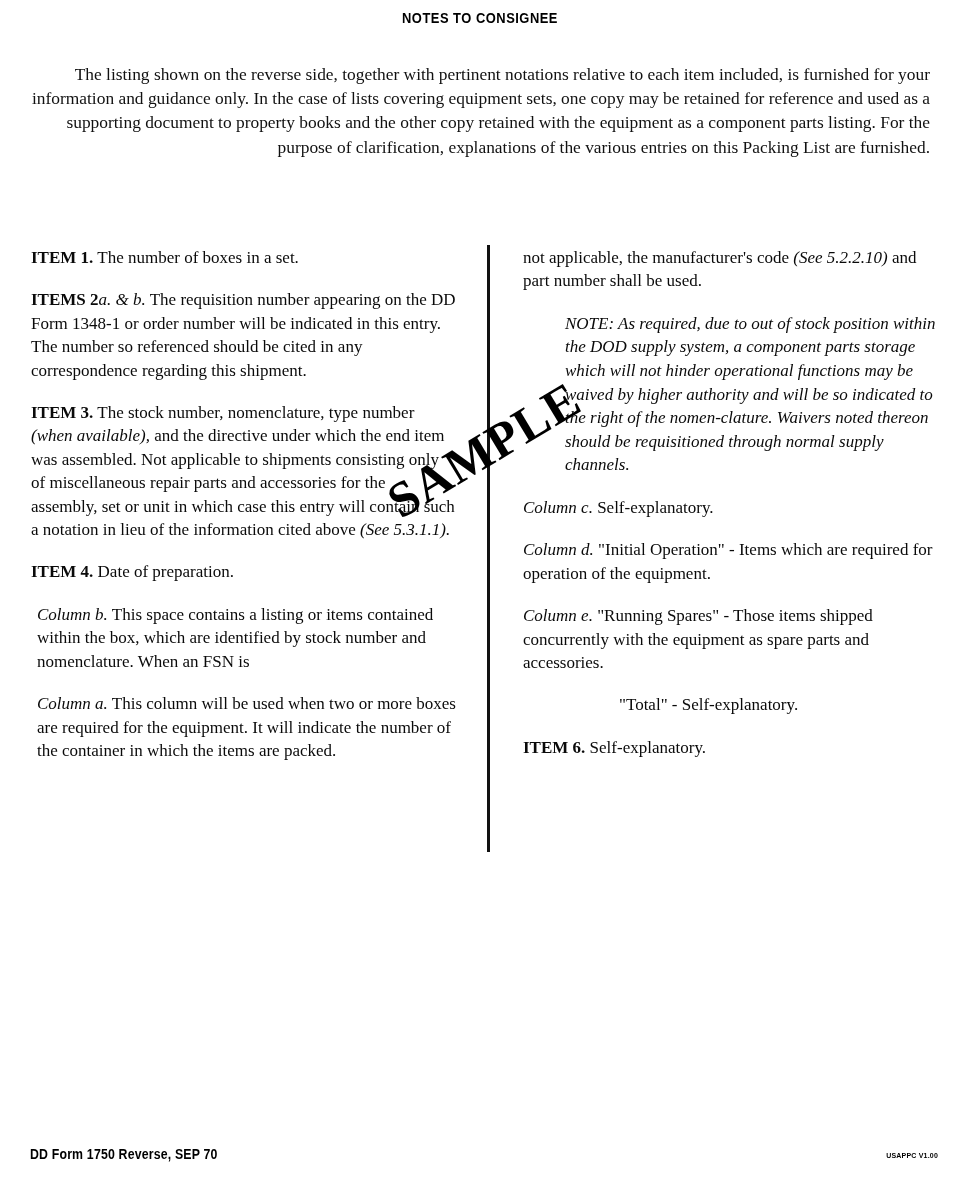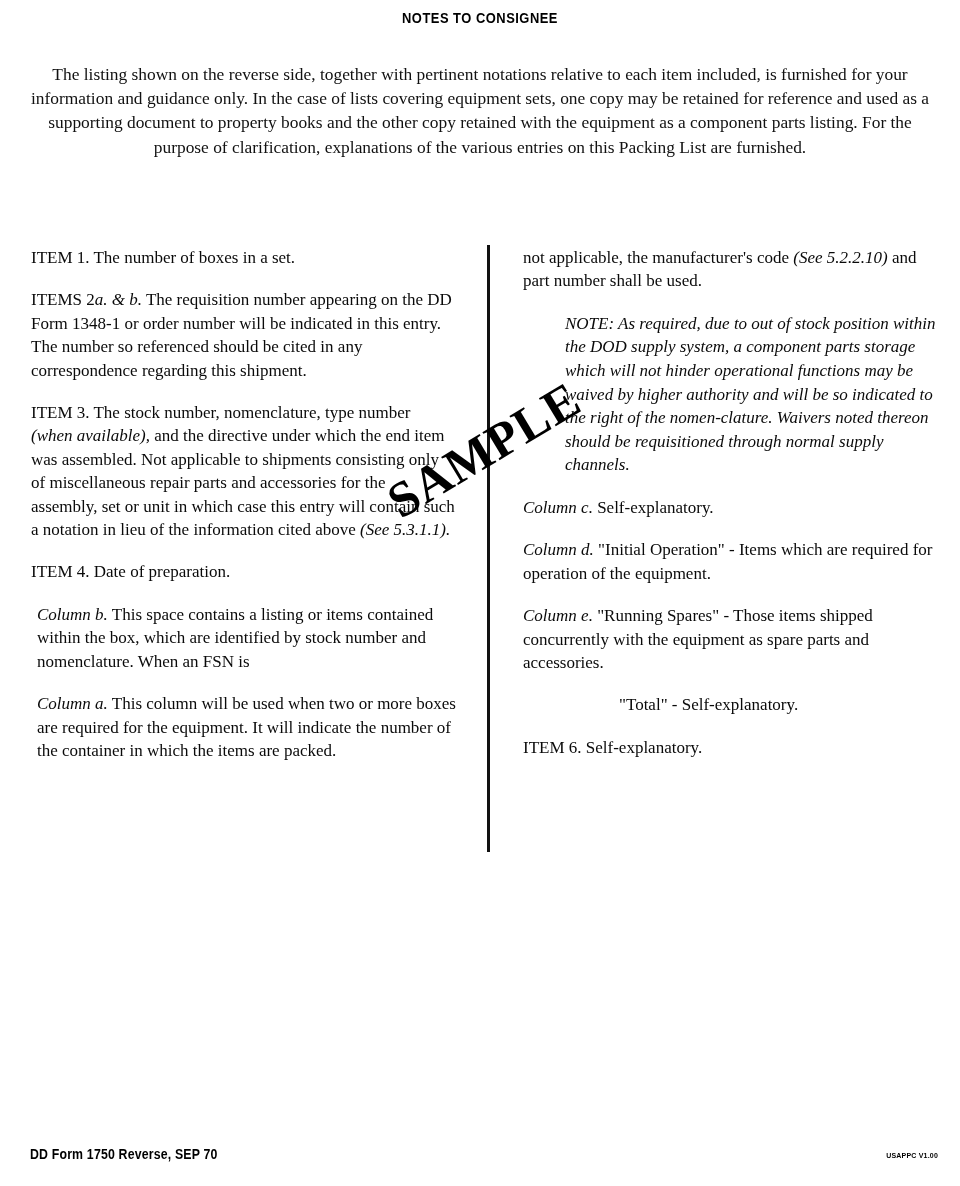--- a/index.html
+++ b/index.html
@@ -37,39 +37,39 @@
   }
 
   
   .intro {
     position: absolute;
     top: 62px;
     left: 30px;
     width: 900px;
     font-size: 17.4px;
     line-height: 24.2px;
-    text-align: center;
+    text-align: right;
     color: #111;
   }
 
   
   .col {
     position: absolute;
     top: 246px;
     font-size: 17px;
     line-height: 23.4px;
   }
   .col-left  { left: 31px;  width: 425px; }
   .col-right { left: 523px; width: 420px; }
 
   .col p {
     margin: 0 0 19px 0;
   }
 
-  .lbl-bold   { font-weight: 400; }
+  .lbl-bold   { font-weight: 700; }
   .lbl-italic { font-style: italic; }
 
   .note {
     margin: 0 0 19px 0;
     padding-left: 42px;
     font-style: italic;
     line-height: 23.6px;
   }
   .note-center {
     margin: 0 0 19px 0;

